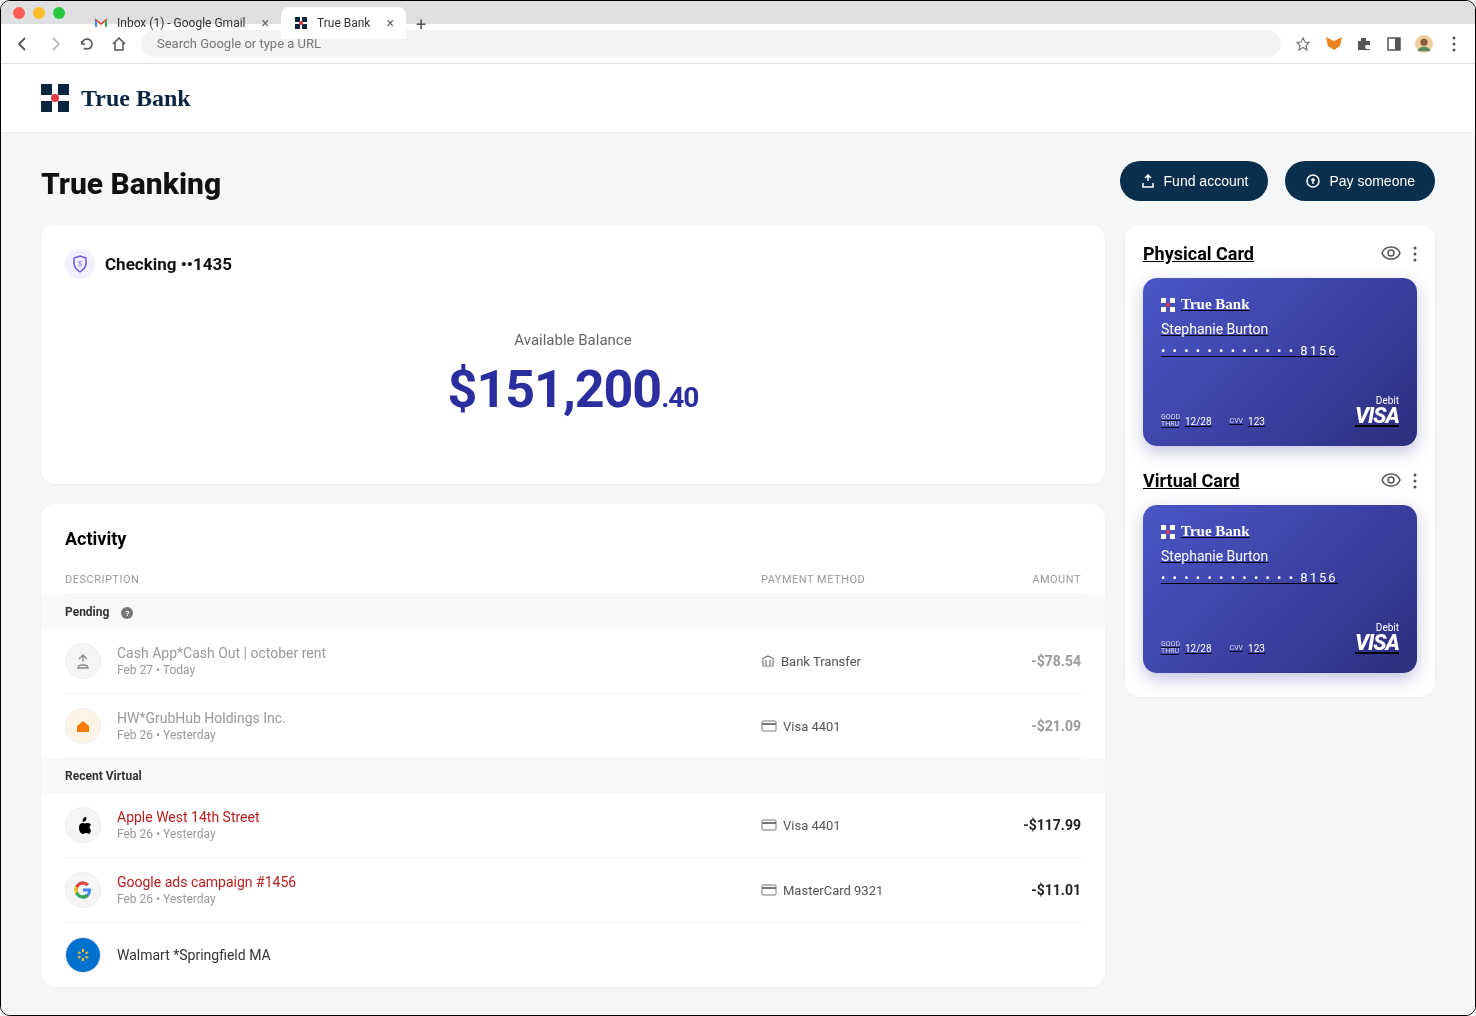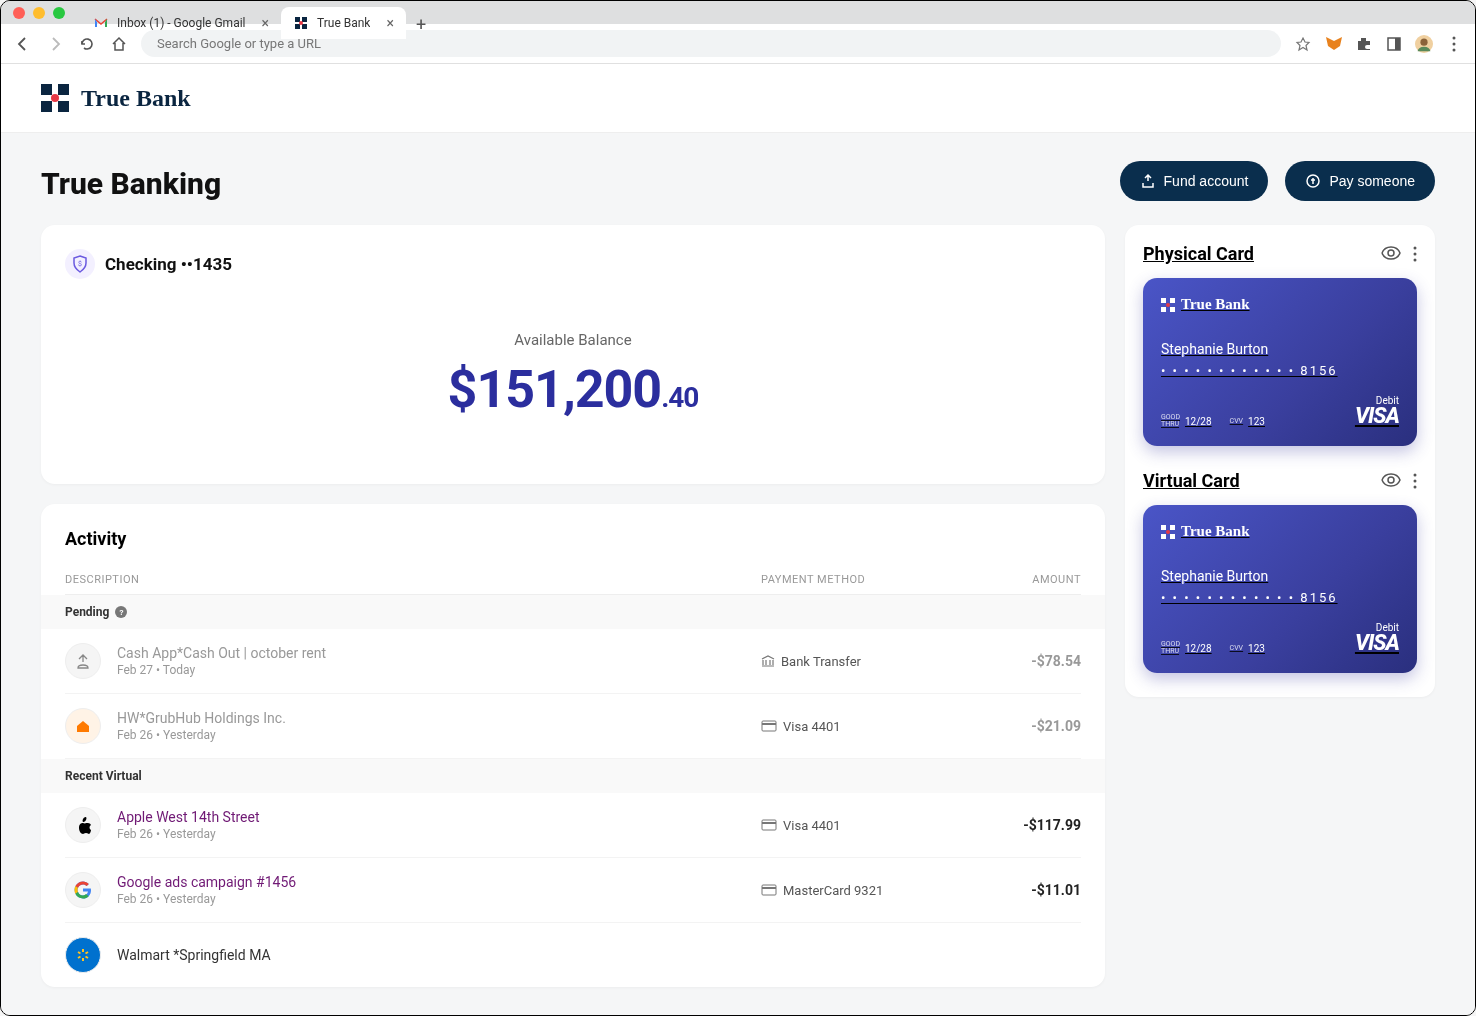--- a/index.html
+++ b/index.html
@@ -64,42 +64,42 @@
     .balance-block { text-align: center; padding: 20px 0 40px; }
     .balance-label { font-size: 15px; color: #666; margin-bottom: 10px; }
     .balance-amount { font-size: 52px; font-weight: 700; color: #2b2e9e; letter-spacing: -1px; }
     .balance-cents { font-size: 28px; }
     
     .activity-title { font-size: 18px; font-weight: 700; margin-bottom: 16px; }
     .table-head { display: flex; padding: 8px 0; color: #999; font-size: 11px; letter-spacing: 0.5px; border-bottom: 1px solid #eee; }
     .col-desc { flex: 1; }
     .col-pay { width: 200px; }
     .col-amt { width: 120px; text-align: right; }
-    .section-label { font-size: 12px; font-weight: 700; color: #333; padding: 10px 0; background: #f9f9f9; margin: 0 -24px; padding-left: 24px; display: flex; align-items: center; gap: 6px; }
+    .section-label { font-size: 12px; font-weight: 700; color: #333; padding: 10px 0; background: #f9f9f9; margin: 0 -24px; padding-left: 24px; display: flex; align-items: flex-end; gap: 12px; }
     .info-dot { width: 12px; height: 12px; border-radius: 50%; background: #777; color: #fff; font-size: 8px; display: flex; align-items: center; justify-content: center; }
     .activity-row { display: flex; align-items: center; padding: 14px 0; border-bottom: 1px solid #f3f3f3; }
     .activity-icon { width: 36px; height: 36px; border-radius: 50%; background: #f5f5f5; margin-right: 16px; display: flex; align-items: center; justify-content: center; border: 1px solid #eee; }
     .activity-desc { flex: 1; }
-    .activity-name { font-size: 14px; color: #701a75; }
+    .activity-name { font-size: 14px; color: #b91c1c; }
     .activity-date { font-size: 12px; color: #999; margin-top: 2px; }
     .activity-pay { width: 200px; font-size: 13px; color: #555; display: flex; align-items: center; gap: 6px; }
     .activity-amt { width: 120px; text-align: right; font-size: 14px; font-weight: 700; color: #222; }
     .pending .activity-name, .pending .activity-amt { color: #999; }
     
     .side-head { display: flex; justify-content: space-between; align-items: center; margin-bottom: 14px; }
     .side-title { font-size: 18px; font-weight: 700; }
     .side-tools { display: flex; gap: 12px; color: #555; }
     .credit-card {
       border-radius: 14px; padding: 18px; color: #fff; height: 168px;
       background: linear-gradient(135deg, #4a55c7 0%, #3a3f9e 60%, #2a2f7e 100%);
       box-shadow: 0 6px 16px rgba(60,60,160,0.3);
       display: flex; flex-direction: column; position: relative;
     }
     .cc-brand { display: flex; align-items: center; gap: 6px; font-family: Georgia, serif; font-size: 15px; font-weight: 600; }
-    .cc-holder { font-size: 14px; margin-top: 28px; }
+    .cc-holder { font-size: 14px; margin-top: 8px; }
     .cc-number { font-size: 13px; letter-spacing: 2px; margin-top: 6px; }
     .cc-footer { display: flex; justify-content: space-between; align-items: flex-end; margin-top: auto; }
     .cc-meta { display: flex; gap: 18px; font-size: 10px; }
     .cc-meta-item { display: flex; align-items: center; gap: 5px; }
     .cc-meta-label { font-size: 7px; line-height: 1; opacity: 0.8; }
     .cc-type { font-size: 10px; position: absolute; right: 18px; bottom: 40px; }
     .cc-visa { font-size: 22px; font-weight: 800; font-style: italic; letter-spacing: -1px; }
     svg { display: block; }
   </style>
 </head>

